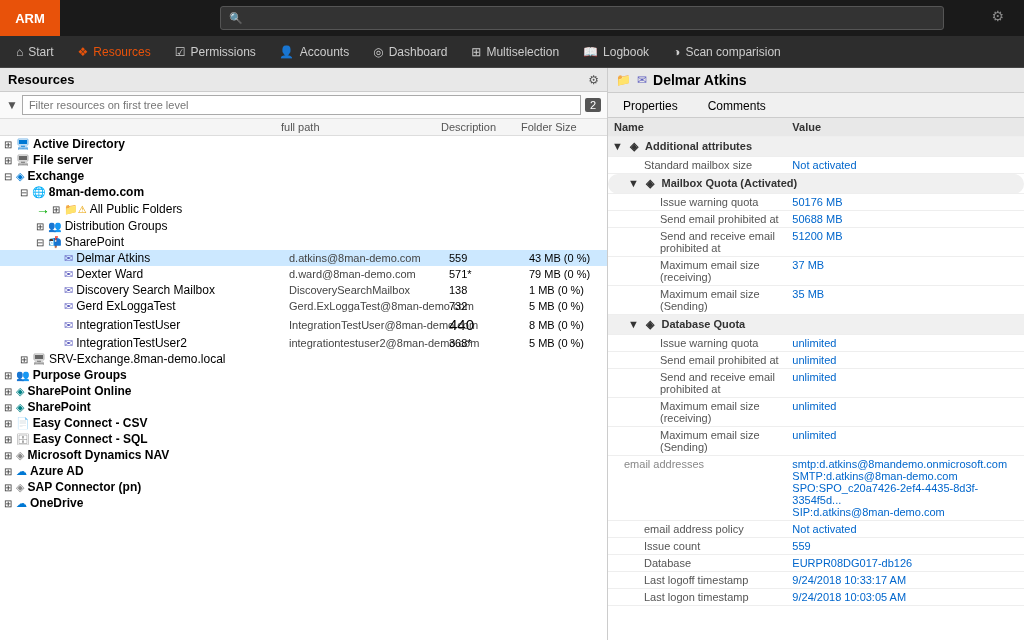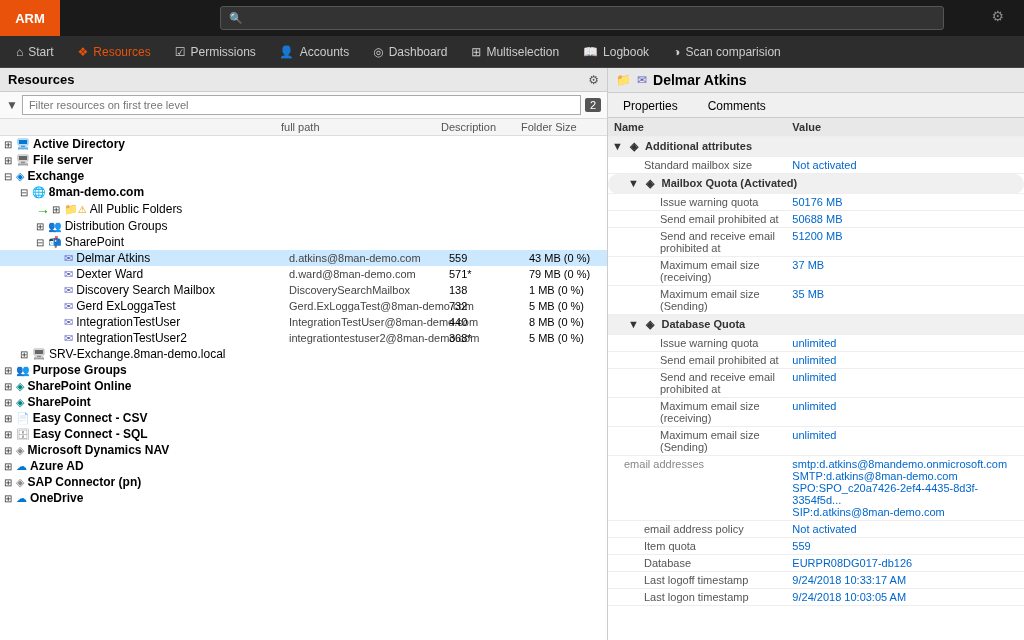--- a/index.html
+++ b/index.html
@@ -272,21 +272,21 @@
           </div>
         </div>
         <div class="tree-item">
           <div class="tree-row" style="width:100%;">
             <div class="tree-row-label" style="padding-left:52px;">
               <span style="width:12px;display:inline-block;"></span>
               <span class="item-icon"><span style="color:#6060c0;font-size:11px;">✉</span></span>
               <span class="item-label" style="">IntegrationTestUser</span>
             </div>
             <div class="tree-row-cell" style="font-size:11px;color:#444;">IntegrationTestUser@8man-demo.com</div>
-            <div class="tree-row-cell" style="font-size:11px;">440</div>
+            <div class="tree-row-cell" style="font-size:15px;">440</div>
             <div class="tree-row-cell" style="font-size:11px;">8 MB (0 %)</div>
           </div>
         </div>
         <div class="tree-item">
           <div class="tree-row" style="width:100%;">
             <div class="tree-row-label" style="padding-left:52px;">
               <span style="width:12px;display:inline-block;"></span>
               <span class="item-icon"><span style="color:#6060c0;font-size:11px;">✉</span></span>
               <span class="item-label" style="">IntegrationTestUser2</span>
             </div>
@@ -509,21 +509,21 @@
                 <div style="color:#0066cc;font-size:11px;">SMTP:d.atkins@8man-demo.com</div>
                 <div style="color:#0066cc;font-size:11px;">SPO:SPO_c20a7426-2ef4-4435-8d3f-3354f5d...</div>
                 <div style="color:#0066cc;font-size:11px;">SIP:d.atkins@8man-demo.com</div>
               </td>
             </tr>
             <tr>
               <td class="name-col" style="padding-left:36px;color:#555;">email address policy</td>
       <td style="color:#0066cc;font-size:11px;">Not activated</td>
             </tr>
             <tr>
-              <td class="name-col" style="padding-left:36px;color:#555;">Item quota</td>
+              <td class="name-col" style="padding-left:36px;color:#555;">Issue count</td>
       <td style="color:#0066cc;font-size:11px;">559</td>
             </tr>
             <tr>
               <td class="name-col" style="padding-left:36px;color:#555;">Database</td>
       <td style="color:#0066cc;font-size:11px;">EURPR08DG017-db126</td>
             </tr>
             <tr>
               <td class="name-col" style="padding-left:36px;color:#555;">Last logoff timestamp</td>
       <td style="color:#0066cc;font-size:11px;">9/24/2018 10:33:17 AM</td>
             </tr>

